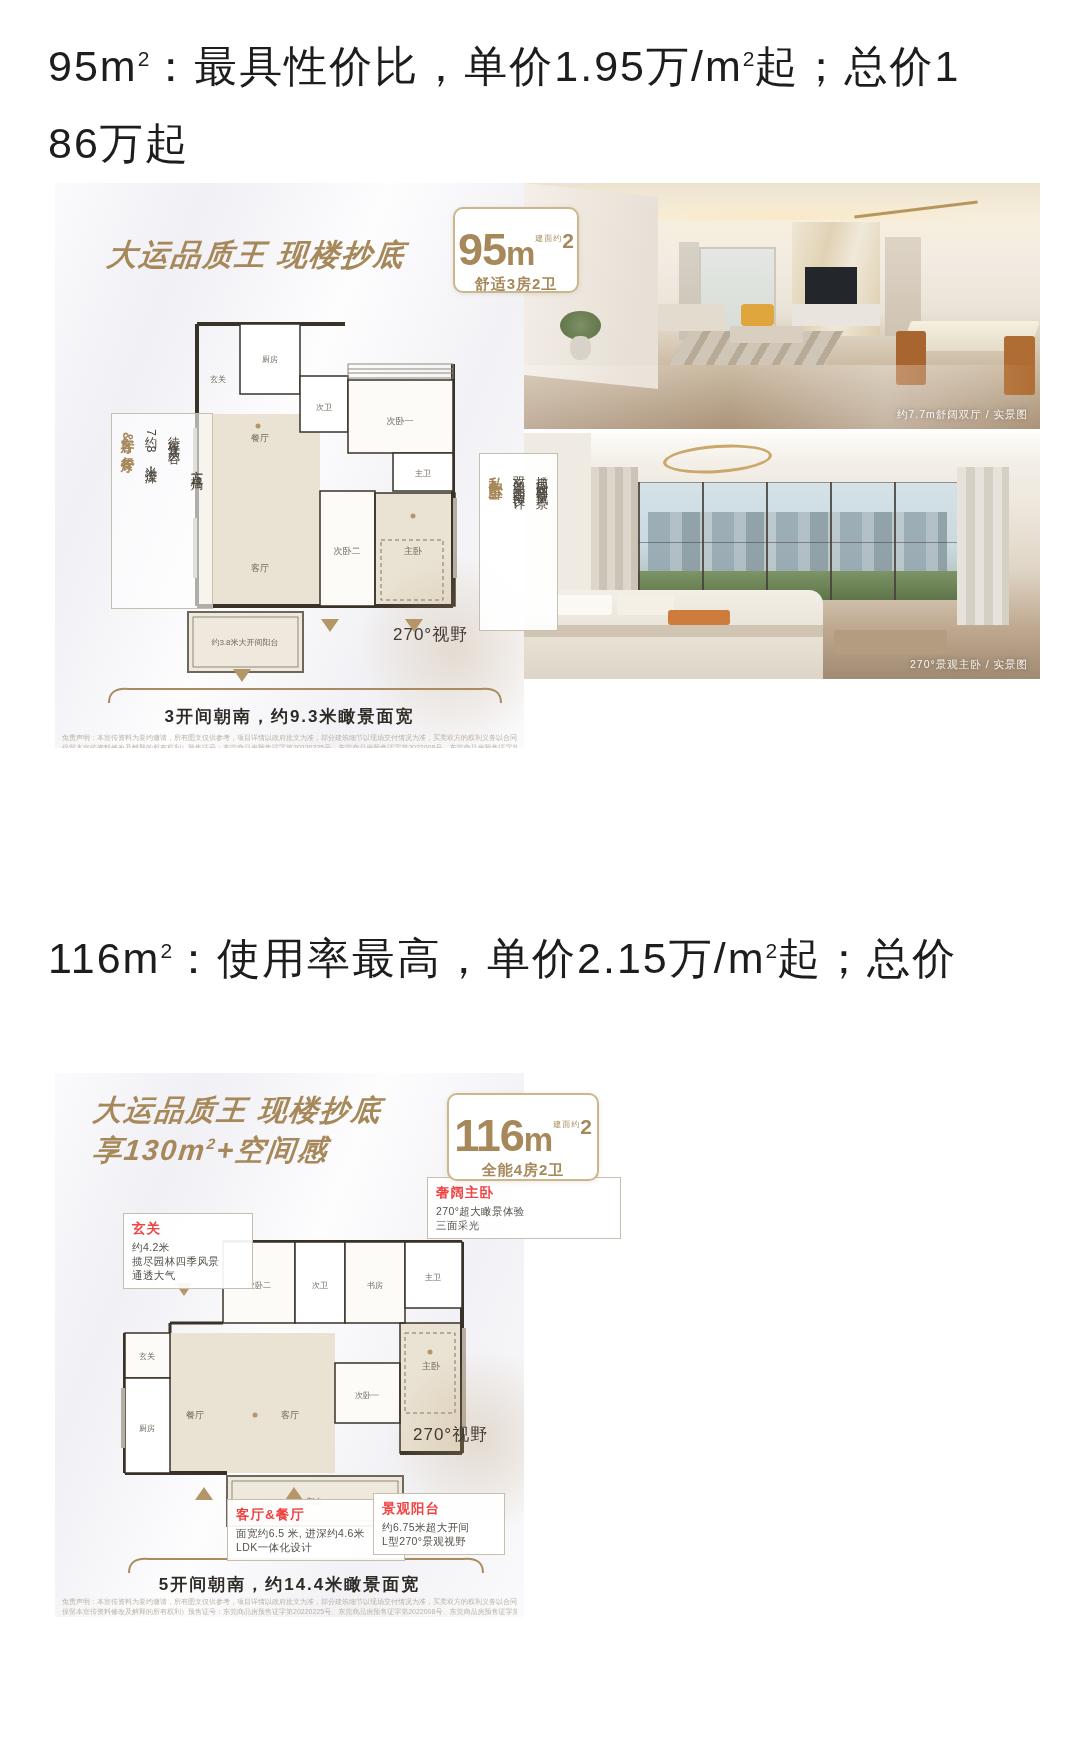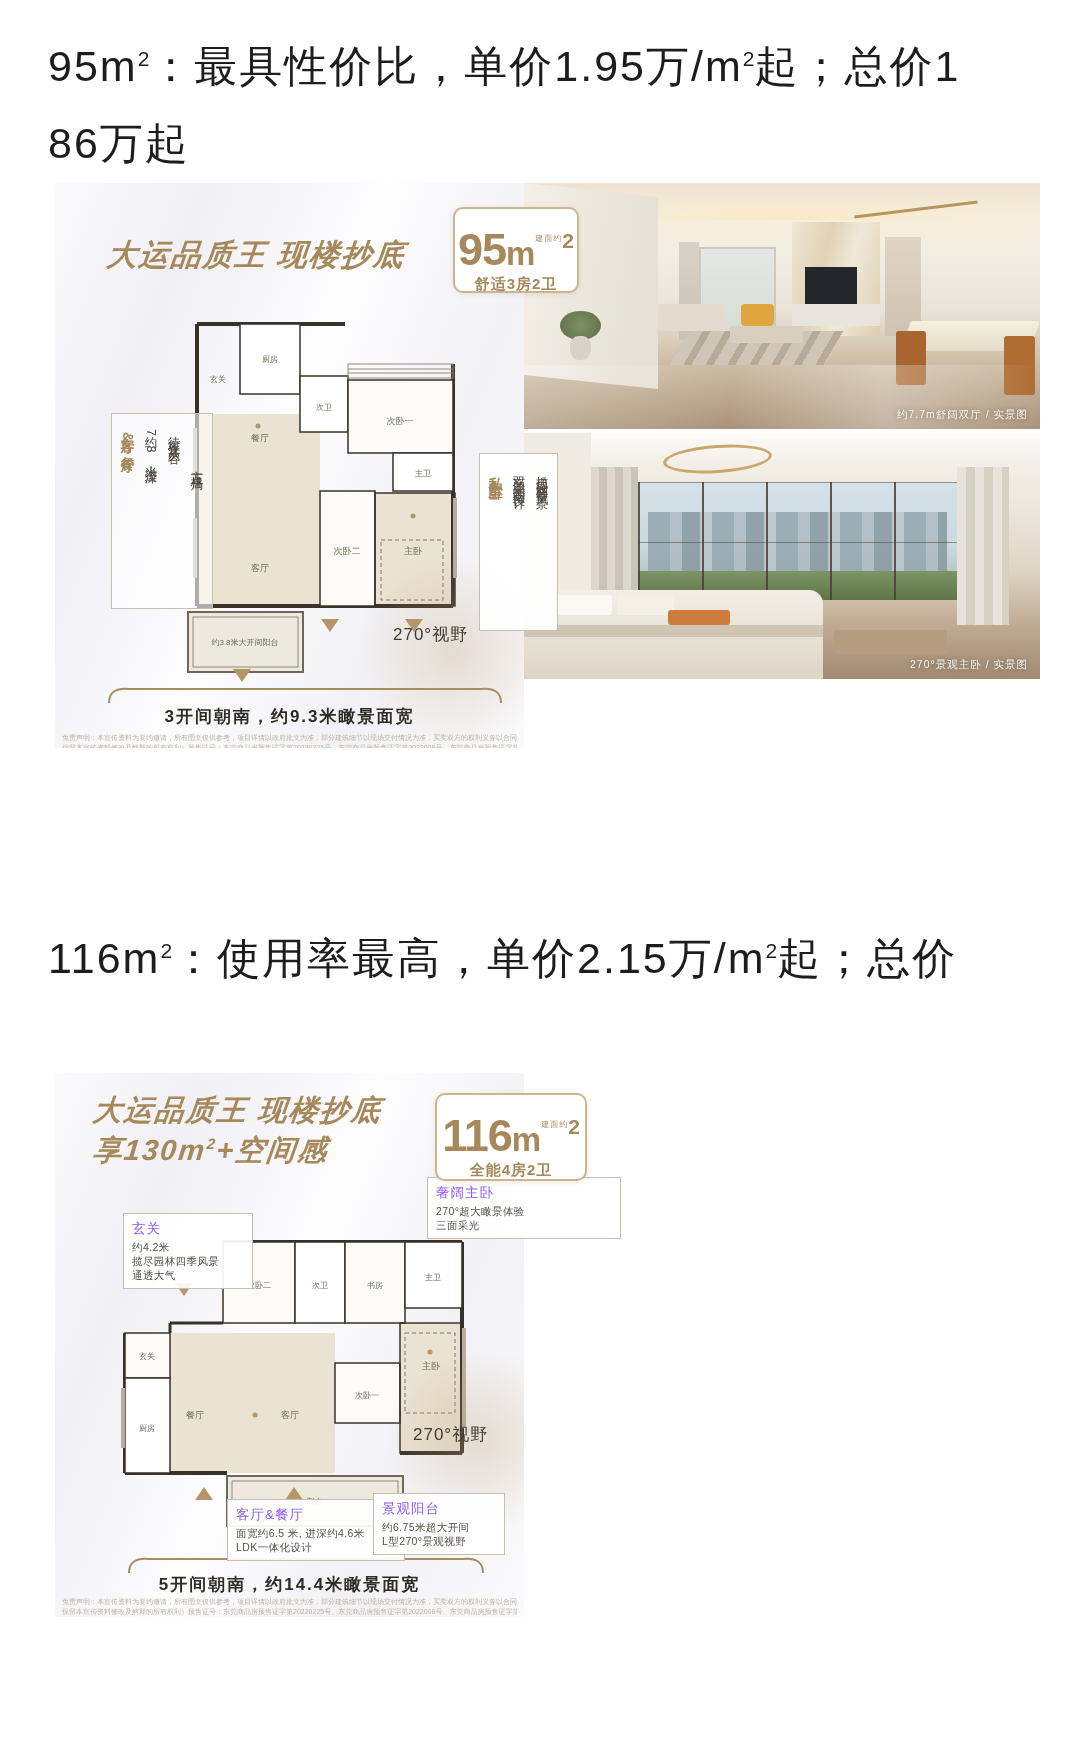--- a/index.html
+++ b/index.html
@@ -20,40 +20,40 @@
   .panel-title{position:absolute;font-size:30px;font-weight:900;font-style:italic;color:#a6885a;
                letter-spacing:2px;transform:skewX(-6deg);white-space:nowrap}
   #promo1 .panel-title{left:52px;top:52px}
   #promo2 .panel-title{left:38px;top:18px;font-size:29px}
   #promo2 .panel-title2{left:38px;top:58px;font-size:29px}
   .panel-title2 sup{font-size:15px;vertical-align:super}
 
   .badge{position:absolute;background:#fff;border:2px solid #cdb68c;border-radius:10px;text-align:center;
          z-index:6;box-shadow:0 1px 5px rgba(150,130,90,.18)}
   #promo1 .badge{left:398px;top:24px;width:122px;height:82px}
-  #promo2 .badge{left:380px;top:20px;width:148px;height:84px}
+  #promo2 .badge{left:392px;top:20px;width:148px;height:84px}
   .b-top{display:flex;justify-content:center;align-items:flex-start;line-height:1;margin-top:18px;color:#a6885a}
   .b-num{font-size:45px;font-weight:800;letter-spacing:-1px}
   .b-unit{font-size:33px;font-weight:800;margin-top:10px}
   .b-raised{display:flex;align-items:flex-start;margin-top:3px}
   .b-approx{font-size:8px;letter-spacing:1px;margin-top:5px;color:#a6885a}
   .b-sup{font-size:21px;font-weight:900}
   .b-sub{font-size:15px;font-weight:800;color:#a6885a;letter-spacing:1px;margin-top:3px}
 
   .vcallout{position:absolute;border:1px solid #c6beb0;display:flex;flex-direction:row;gap:6px;
             padding:12px 7px;background:rgba(255,255,255,.6);z-index:5}
   .vcol{writing-mode:vertical-rl;font-size:12.5px;color:#4c463d;letter-spacing:3px;line-height:17px}
   .vtitle{color:#a6885a;font-weight:800;font-size:14px}
   .offset{margin-top:34px}
   .callout-l{left:56px;top:230px;height:170px}
   .callout-r{left:424px;top:270px;height:152px;background:rgba(255,255,255,.92)}
 
   .hcallout{position:absolute;border:1px solid #c6beb0;background:rgba(255,255,255,.93);
             padding:6px 8px;z-index:5}
-  .hc-title{font-size:13.5px;font-weight:400;color:#8b5cf6;letter-spacing:1px;margin-bottom:2px}
+  .hc-title{font-size:13.5px;font-weight:700;color:#ef4444;letter-spacing:1px;margin-bottom:2px}
   .hc-line{font-size:10.5px;color:#55504a;line-height:14px;letter-spacing:.4px;white-space:nowrap}
   #promo2 .callout-master{left:372px;top:104px;width:176px}
   #promo2 .callout-foyer{left:68px;top:140px;width:112px}
   #promo2 .callout-living2{left:172px;top:426px;width:160px}
   #promo2 .callout-balcony{left:318px;top:420px;width:114px}
 
   .view270{position:absolute;font-size:17px;font-weight:400;color:#403a32;letter-spacing:1px;z-index:3}
   #promo1 .view270{left:338px;top:440px}
   #promo2 .view270{left:358px;top:350px}
   .arc{position:absolute;border-radius:50%;z-index:2;

